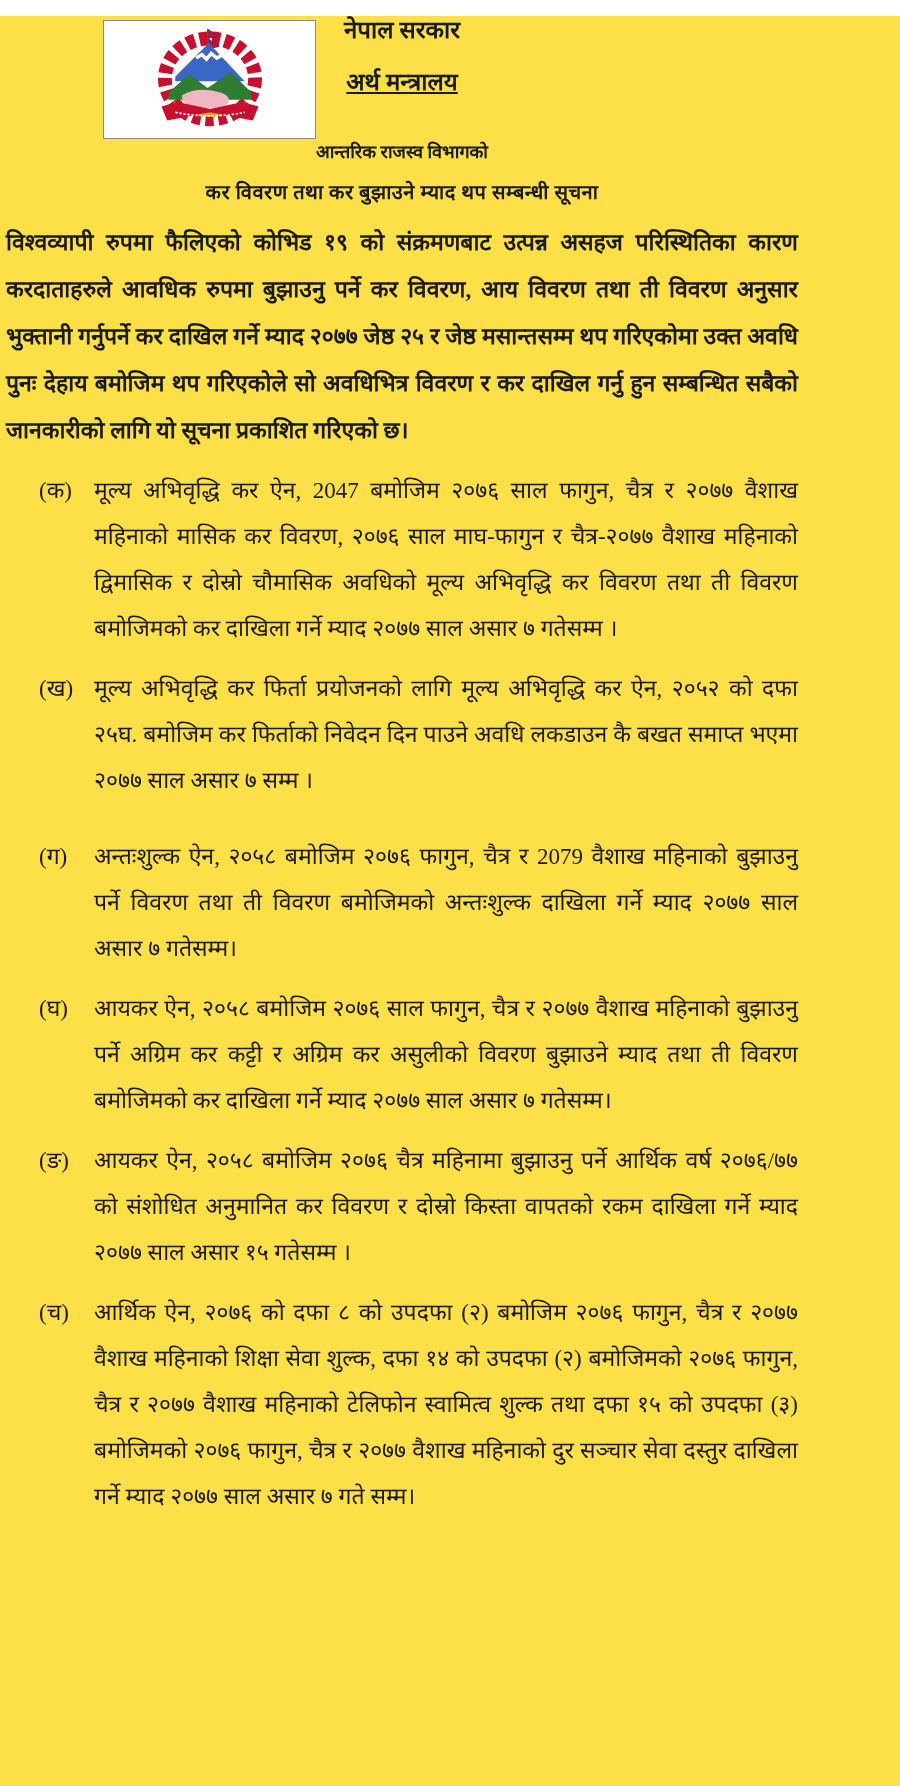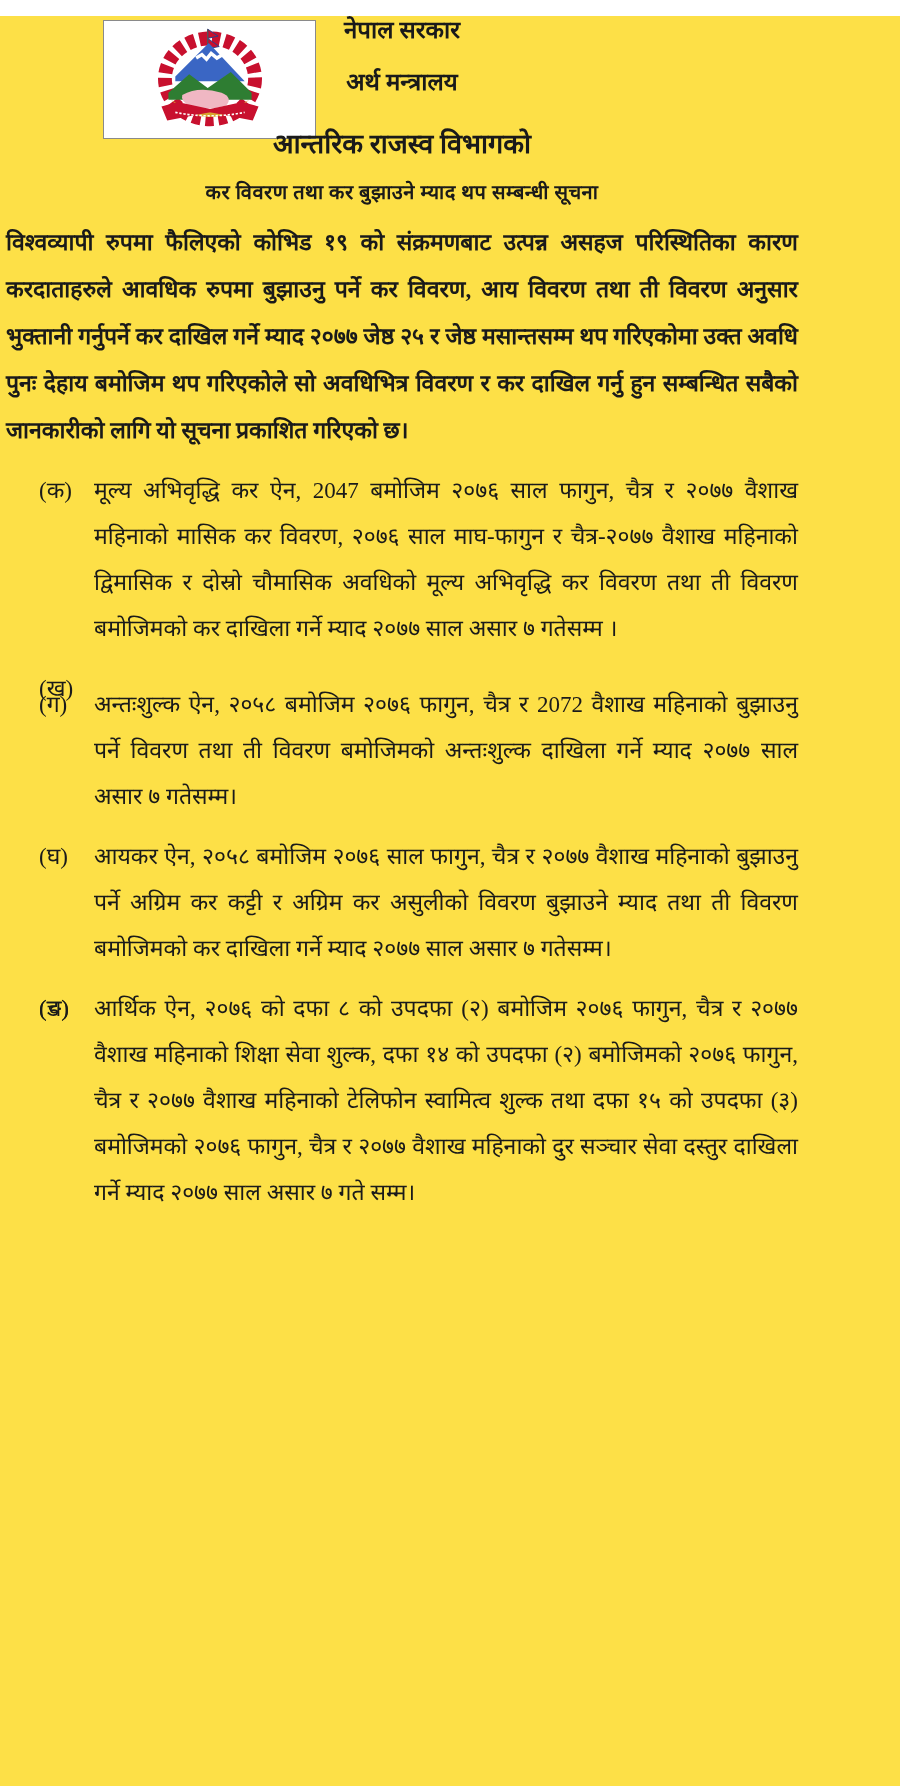--- a/index.html
+++ b/index.html
@@ -19,22 +19,22 @@
     position: absolute; left: 97px; top: 4px;
     width: 213px; height: 119px;
     border: 1px solid #8a8a8a;
     background: #fff;
     display: flex; align-items: center; justify-content: center;
     box-sizing: border-box;
   }
   .logo-box svg { display: block; }
   .hline { position: absolute; left: 0; right: 0; text-align: center; font-size: 24px; font-weight: 600; white-space: nowrap; }
   .hline-1 { top: -4px; }
-  .hline-2 { top: 48px; }
-  .hline-3 { top: 108px; font-size: 27px; }
+  .hline-2 { top: 48px; text-decoration: underline; }
+  .hline-3 { top: 123px; font-size: 18px; }
 
   
   .doc-title {
     margin-top: 4px;
     text-align: center;
     font-size: 20px;
     font-weight: 700;
     letter-spacing: 0.5px;
     white-space: nowrap;
   }
@@ -100,31 +100,33 @@
 
     <div class="intro">विश्वव्यापी रुपमा फैलिएको कोभिड १९ को संक्रमणबाट उत्पन्न असहज परिस्थितिका कारण करदाताहरुले आवधिक रुपमा बुझाउनु पर्ने कर विवरण, आय विवरण तथा ती विवरण अनुसार भुक्तानी गर्नुपर्ने कर दाखिल गर्ने म्याद २०७७ जेष्ठ २५ र जेष्ठ मसान्तसम्म थप गरिएकोमा उक्त अवधि पुनः देहाय बमोजिम थप गरिएकोले सो अवधिभित्र विवरण र कर दाखिल गर्नु हुन सम्बन्धित सबैको जानकारीको लागि यो सूचना प्रकाशित गरिएको छ।</div>
 
     <div class="items">
       <div class="item">
         <span class="item-label">(क)</span>
         <span class="item-text">मूल्य अभिवृद्धि कर ऐन, 2047 बमोजिम २०७६ साल फागुन, चैत्र र २०७७ वैशाख महिनाको मासिक कर विवरण,  २०७६ साल माघ-फागुन र चैत्र-२०७७ वैशाख महिनाको द्विमासिक र दोस्रो चौमासिक अवधिको मूल्य अभिवृद्धि कर विवरण तथा ती विवरण बमोजिमको कर दाखिला गर्ने म्याद २०७७ साल असार ७ गतेसम्म ।</span>
       </div>
       <div class="item">
         <span class="item-label">(ख)</span>
+        <span class="item-text">मूल्य अभिवृद्धि कर फिर्ता प्रयोजनको लागि मूल्य अभिवृद्धि कर ऐन, २०५२ को दफा २५घ. बमोजिम कर फिर्ताको निवेदन दिन पाउने अवधि लकडाउन कै बखत समाप्त भएमा २०७७ साल असार ७ सम्म ।</span>
       </div>
       <div class="item gap-large">
         <span class="item-label">(ग)</span>
-        <span class="item-text">अन्तःशुल्क ऐन, २०५८ बमोजिम २०७६ फागुन, चैत्र र 2072 वैशाख महिनाको बुझाउनु पर्ने विवरण तथा ती विवरण बमोजिमको अन्तःशुल्क दाखिला गर्ने म्याद २०७७ साल असार ७ गतेसम्म।</span>
+        <span class="item-text">अन्तःशुल्क ऐन, २०५८ बमोजिम २०७६ फागुन, चैत्र र 2079 वैशाख महिनाको बुझाउनु पर्ने विवरण तथा ती विवरण बमोजिमको अन्तःशुल्क दाखिला गर्ने म्याद २०७७ साल असार ७ गतेसम्म।</span>
       </div>
       <div class="item">
         <span class="item-label">(घ)</span>
         <span class="item-text">आयकर ऐन, २०५८ बमोजिम २०७६ साल फागुन, चैत्र र २०७७ वैशाख महिनाको बुझाउनु पर्ने अग्रिम कर कट्टी र अग्रिम कर असुलीको विवरण बुझाउने म्याद तथा ती विवरण बमोजिमको कर दाखिला गर्ने म्याद २०७७ साल असार ७ गतेसम्म।</span>
       </div>
       <div class="item">
         <span class="item-label">(ङ)</span>
+        <span class="item-text">आयकर ऐन, २०५८ बमोजिम २०७६ चैत्र महिनामा बुझाउनु पर्ने आर्थिक वर्ष २०७६/७७ को संशोधित अनुमानित कर विवरण र दोस्रो किस्ता वापतको रकम दाखिला गर्ने म्याद २०७७ साल असार १५ गतेसम्म ।</span>
       </div>
       <div class="item">
         <span class="item-label">(च)</span>
         <span class="item-text">आर्थिक ऐन, २०७६ को दफा ८ को उपदफा (२) बमोजिम २०७६ फागुन, चैत्र र २०७७ वैशाख महिनाको शिक्षा सेवा शुल्क, दफा १४ को उपदफा (२) बमोजिमको २०७६ फागुन, चैत्र र २०७७ वैशाख महिनाको टेलिफोन स्वामित्व शुल्क तथा दफा १५ को उपदफा (३) बमोजिमको २०७६ फागुन, चैत्र र २०७७ वैशाख महिनाको दुर सञ्चार सेवा दस्तुर दाखिला गर्ने म्याद २०७७ साल असार ७ गते सम्म।</span>
       </div>
     </div>
 
   </div>
 </div>
 

